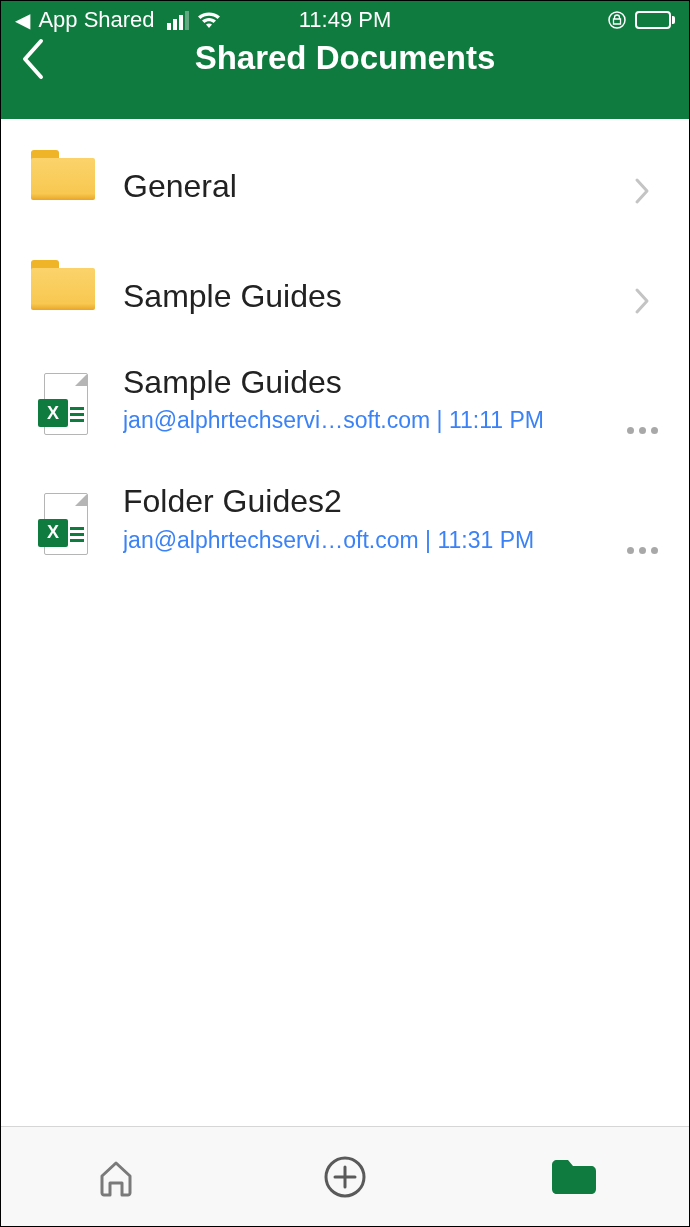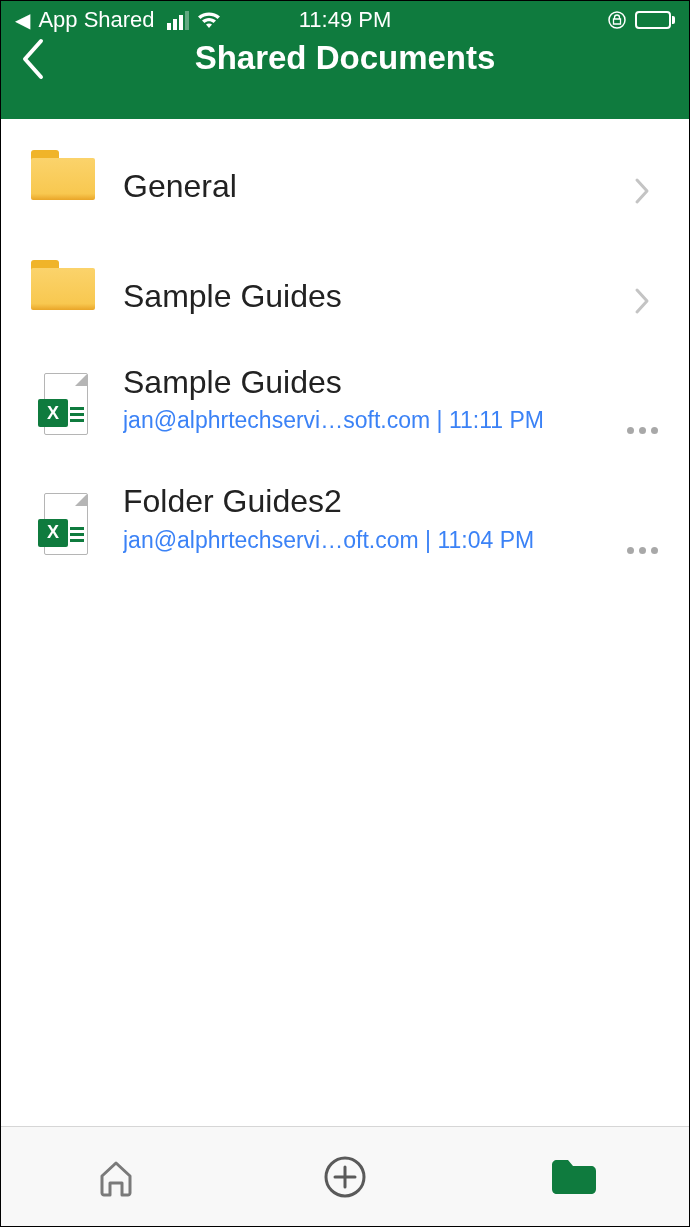--- a/index.html
+++ b/index.html
@@ -394,21 +394,21 @@
         <div class="file-badge">X</div>
         <div class="file-lines">
             <div></div>
             <div></div>
             <div></div>
           </div>
       </div>
     </div>
     <div class="item-content">
       <div class="item-title">Folder Guides2</div>
-      <div class="item-subtitle">jan@alphrtechservi…oft.com | 11:04 PM</div>
+      <div class="item-subtitle">jan@alphrtechservi…oft.com | 11:31 PM</div>
     </div>
     <div class="item-action">
       <div class="more-dots">
         <span></span>
           <span></span>
           <span></span>
       </div>
     </div>
   </div>
 

